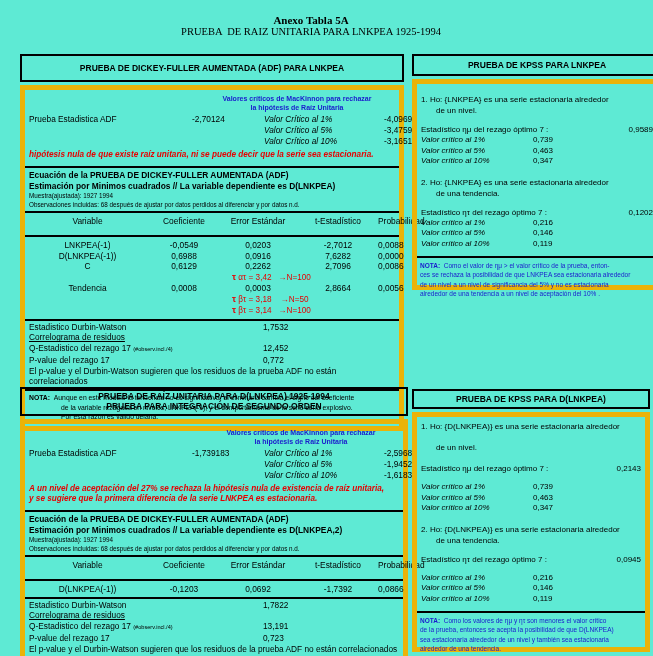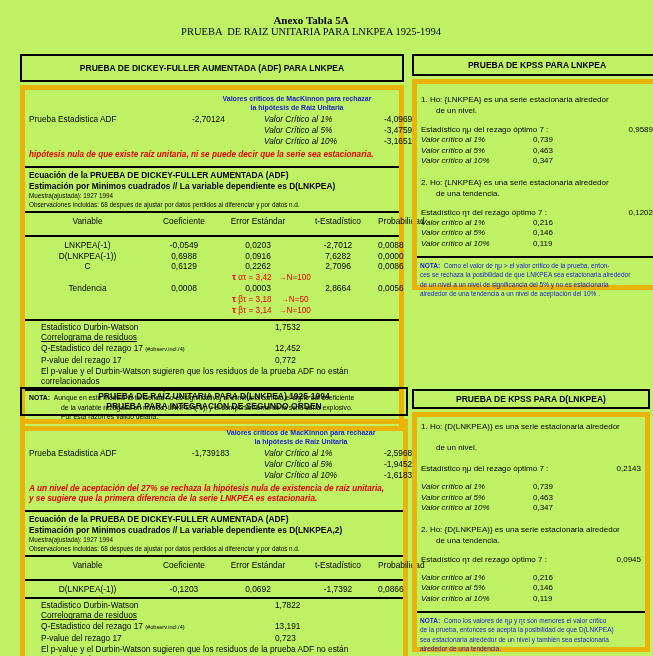--- a/index.html
+++ b/index.html
@@ -1,17 +1,17 @@
 <!DOCTYPE html>
 <html><head>
 <meta charset="utf-8">
 <style>
   html,body { margin:0; padding:0; background:#ffffff; }
   body { width:653px; height:656px; font-family:"Liberation Sans", sans-serif; color:#000; }
-  .page { position:relative; width:653px; height:656px; background:#bef264; overflow:hidden; }
+  .page { position:relative; width:653px; height:656px; background:#5eead4; overflow:hidden; }
 
   .doc-title { position:absolute; top:14px; left:0; width:622px; text-align:center;
                font-family:"Liberation Serif", serif; }
   .doc-title .t1 { font-weight:bold; font-size:11px; line-height:12px; }
   .doc-title .t2 { font-size:10.5px; line-height:12px; white-space:pre; }
 
   .panel { position:absolute; }
   .p-tl { left:20px; top:54px;  width:384px; }
   .p-tr { left:412px; top:54px; width:250px; }
   .p-bl { left:20px; top:387px; width:388px; }
@@ -44,21 +44,21 @@
   .ctable { border-top:2px solid #000; }
   .cgrid { display:grid; grid-template-columns:125px 68px 80px 80px 1fr; text-align:center;
            font-size:8.4px; }
   .chead { padding:3px 0 9px; border-bottom:2px solid #000; }
   .crow { line-height:10.5px; }
   .rowswrap { padding:3px 0 2px; }
   .tau { color:#e60000; padding-left:207px; font-size:8.2px; line-height:10.5px; white-space:pre; }
   .tau::first-letter { font-weight:bold; font-size:9px; }
 
   .statsec { border-top:2px solid #000; padding:1px 4px 2px; font-size:8.3px; }
-  .sline { position:relative; line-height:10.8px;margin-left:12px; }
+  .sline { position:relative; line-height:10.8px; }
   .sline .sv { position:absolute; left:234px; }
   .underl { text-decoration:underline; }
   .suffix { font-size:5.6px; }
 
   .notasec { border-top:2px solid #000; padding:2px 4px 4px; font-size:6.8px; line-height:9.5px; }
   .nlabel { font-weight:bold; }
   .ind { padding-left:32px; }
 
   .kwrap { padding:4px 4px 0; font-size:8px; }
   .kh { line-height:11px; }

